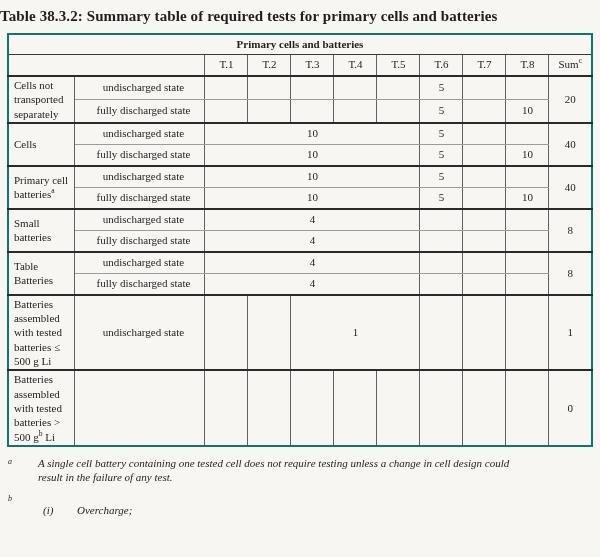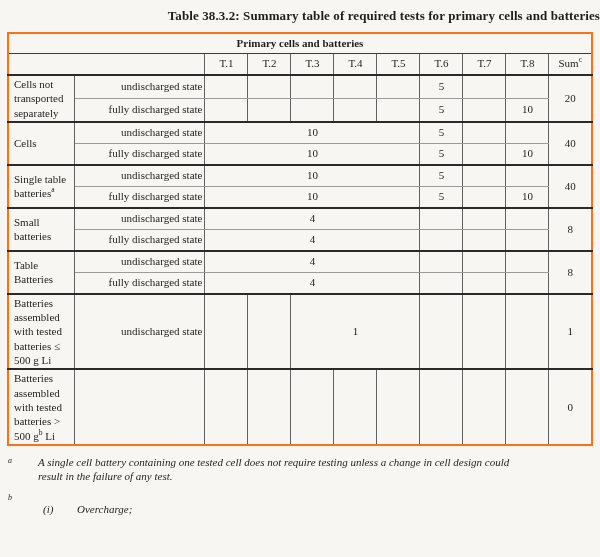--- a/index.html
+++ b/index.html
@@ -2,43 +2,43 @@
 <html><head>
 <meta charset="utf-8">
 <style>
   html,body{margin:0;padding:0;}
   body{
     width:600px;height:557px;overflow:hidden;
     background:#f7f6f2;color:#1e1e1e;
     font-family:"Liberation Serif","DejaVu Serif",serif;
   }
   .title{
-    margin-top:8px;text-align:right;font-weight:bold;font-size:13px;
+    margin-top:8px;text-align:left;font-weight:bold;font-size:15px;
     letter-spacing:.1px;
   }
   table{
     border-collapse:collapse;table-layout:fixed;
     width:584px;margin:8px auto 0;
-    border:2px solid #f97316;
+    border:2px solid #0f766e;
   }
   td{
     border:1px solid #606060;
     font-size:11px;line-height:1.2;
     text-align:center;vertical-align:middle;
     padding:0 2px;overflow:hidden;
   }
   tr.banner td{font-weight:bold;height:19px;border-bottom:1px solid #3a3a3a;}
   tr.colhead td{height:20px;border-bottom:2px solid #2a2a2a;}
   tr.r td{height:20px;}
   tr.tall1 td{height:64px;}
   tr.tall2 td{height:62px;}
   tr.gs > td{border-top:2px solid #2a2a2a;}
   tr.fr > td{border-bottom:1px solid #9b9b9b;}
   td.cat{text-align:left;padding:1px 2px 1px 5px;line-height:1.3;}
-  td.state{text-align:right;padding-left:9px;}
+  td.state{text-align:center;padding-left:9px;}
   sup{font-size:7.5px;vertical-align:super;line-height:0;}
   .fns{padding:0 8px;margin-top:7px;}
   .fn{display:flex;margin-top:9px;}
   .fn-m{flex:0 0 30px;font-style:italic;font-size:8px;padding-top:1px;}
   .fn-t{font-style:italic;font-size:11px;line-height:1.3;max-width:480px;}
   .fn-sub{display:flex;margin-top:10px;margin-left:5px;font-style:italic;font-size:11px;}
   .fn-sub-m{flex:0 0 34px;}
 </style>
 </head>
 <body>
@@ -114,21 +114,21 @@
   </tr>
   <tr class="r">
     <td class="state">fully discharged state</td>
     <td colspan="5">10</td>
     <td>5</td>
     <td></td>
     <td>10</td>
   </tr>
 
   <tr class="gs fr r">
-    <td class="cat" rowspan="2"><span>Single table batteries</span><sup>a</sup></td>
+    <td class="cat" rowspan="2"><span>Primary cell batteries</span><sup>a</sup></td>
     <td class="state">undischarged state</td>
     <td colspan="5">10</td>
     <td>5</td>
     <td></td>
     <td></td>
     <td rowspan="2">40</td>
   </tr>
   <tr class="r">
     <td class="state">fully discharged state</td>
     <td colspan="5">10</td>

